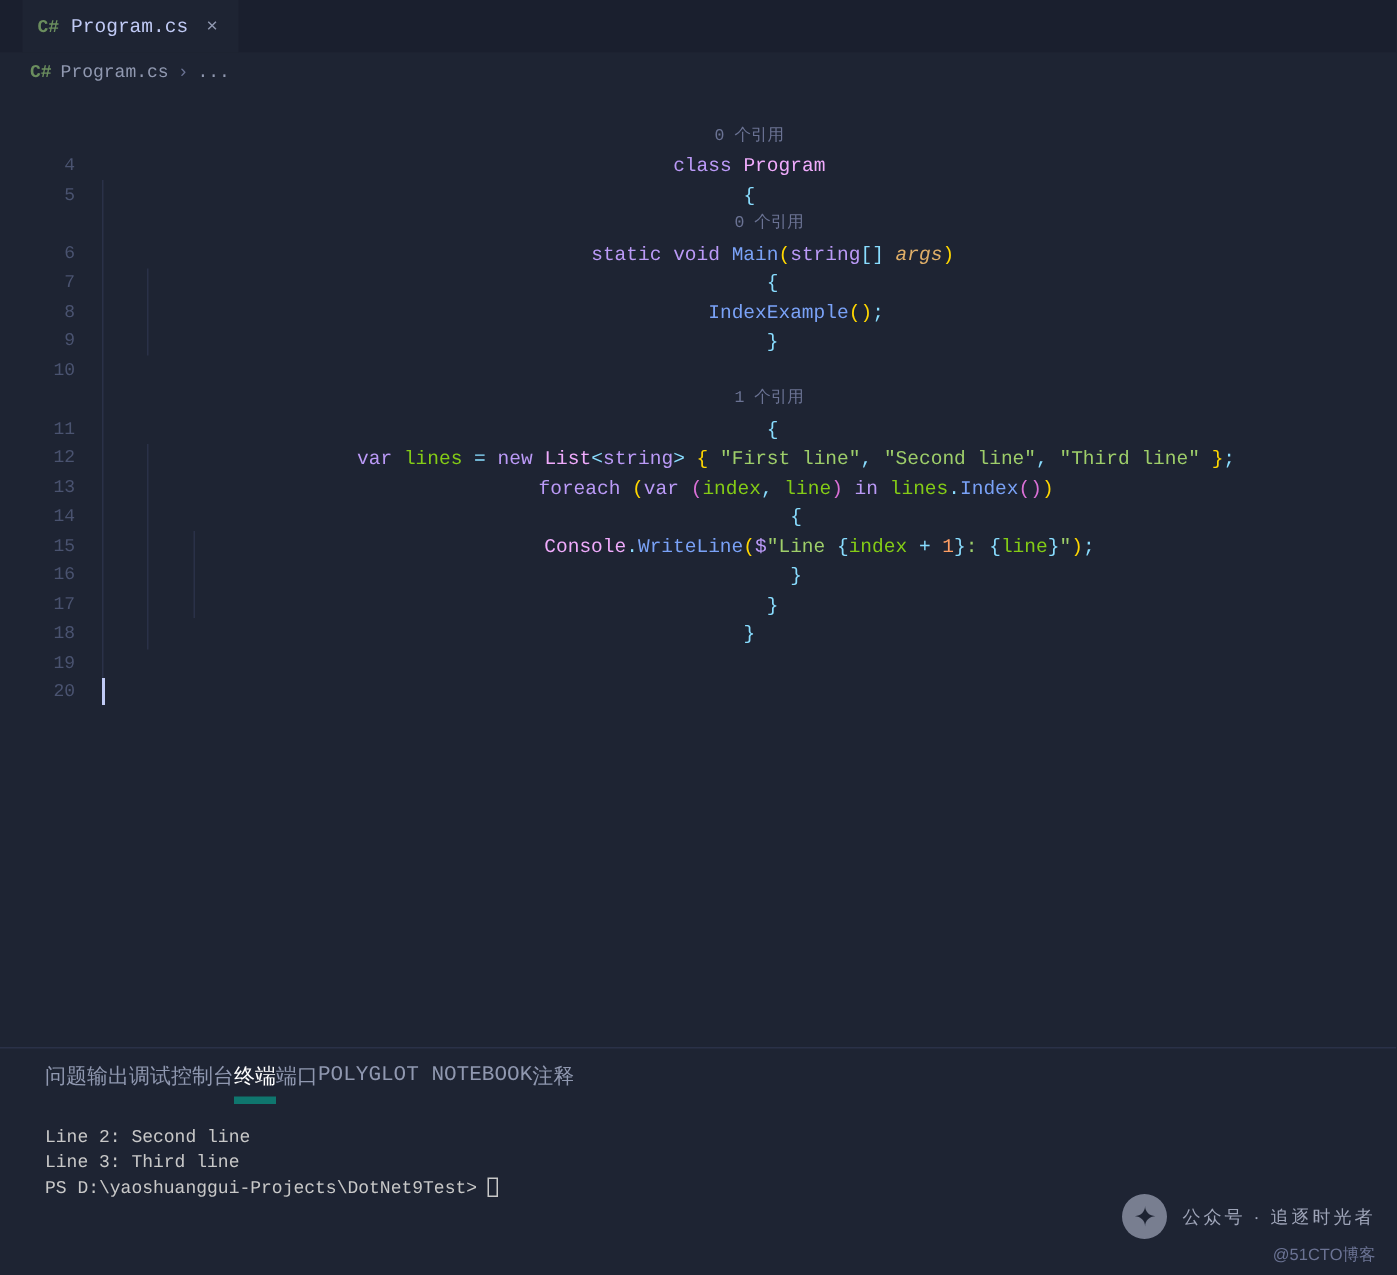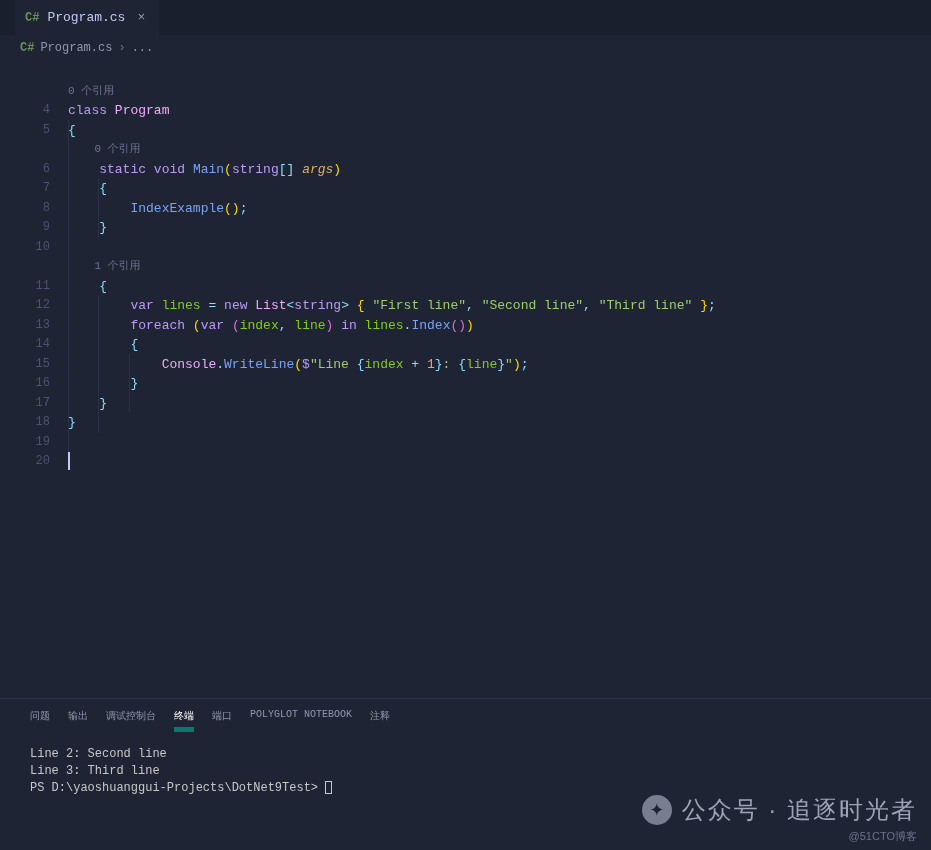--- a/index.html
+++ b/index.html
@@ -68,20 +68,21 @@
     .gutter-line {
       height: 19.5px;
       line-height: 19.5px;
       padding-right: 18px;
       font-size: 12px;
     }
     .code-area {
       flex: 1;
       padding-top: 2px;
       position: relative;
+      text-align: center;
     }
     .code-line {
       height: 19.5px;
       line-height: 19.5px;
       white-space: pre;
       font-size: 13px;
     }
     .indent-guide {
       position: absolute;
       width: 1px;
@@ -107,23 +108,22 @@
       height: 18px;
       background: #c0caf5;
     }
     .terminal-panel {
       background: #1e2433;
       border-top: 1px solid #2a3148;
       height: 152px;
     }
     .terminal-tabs {
       display: flex;
-      gap: 18px;
       padding: 10px 30px 6px;
-      font-size: 10px;
+      font-size: 14px;
       color: #9098b0;
     }
     .term-tab { cursor: pointer; }
     .term-tab.active {
       color: #ffffff;
       border-bottom: 5px solid #0f766e;
       padding-bottom: 4px;
     }
     .terminal-content {
       padding: 8px 30px;
@@ -157,21 +157,21 @@
       height: 30px;
       background: #b5bbd0;
       border-radius: 50%;
       display: flex;
       align-items: center;
       justify-content: center;
       color: #1e2433;
       font-size: 18px;
       opacity: 0.7;
     }
-    .wm-text { font-size: 24px; letter-spacing: 2px; }
+    .wm-text { font-size: 12px; letter-spacing: 2px; }
     .wm-sub {
       position: absolute;
       right: 14px;
       bottom: 6px;
       color: #6b7394;
       font-size: 11px;
       font-family: sans-serif;
     }
     .code-container { position: relative; }
   </style>

